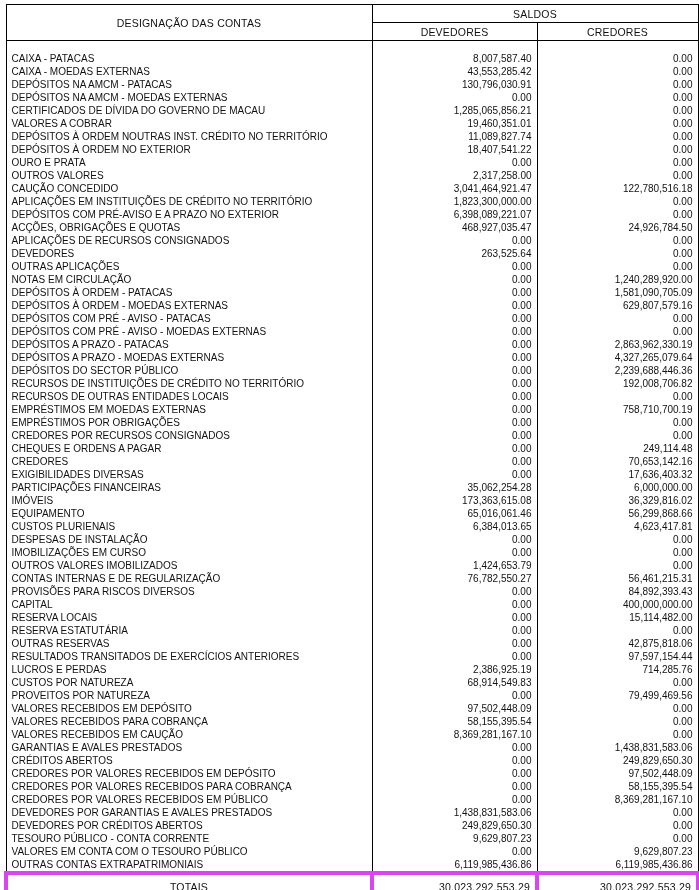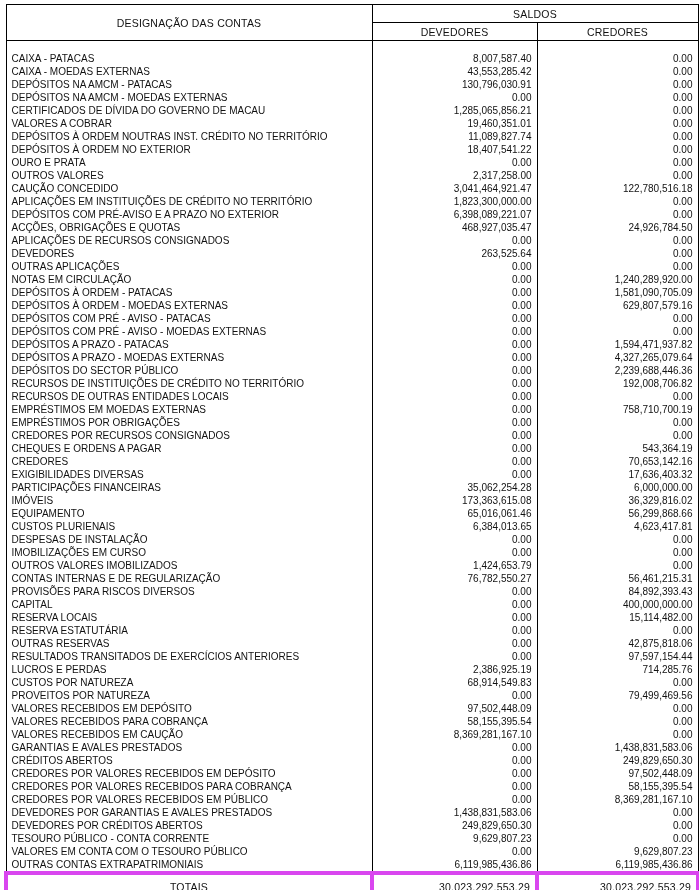--- a/index.html
+++ b/index.html
@@ -197,21 +197,21 @@
     <td class="num">0.00</td>
   </tr>
         <tr>
     <td class="name">DEPÓSITOS COM PRÉ - AVISO - MOEDAS EXTERNAS</td>
     <td class="num">0.00</td>
     <td class="num">0.00</td>
   </tr>
         <tr>
     <td class="name">DEPÓSITOS A PRAZO - PATACAS</td>
     <td class="num">0.00</td>
-    <td class="num">1,594,471,937.82</td>
+    <td class="num">2,863,962,330.19</td>
   </tr>
         <tr>
     <td class="name">DEPÓSITOS A PRAZO - MOEDAS EXTERNAS</td>
     <td class="num">0.00</td>
     <td class="num">4,327,265,079.64</td>
   </tr>
         <tr>
     <td class="name">DEPÓSITOS DO SECTOR PÚBLICO</td>
     <td class="num">0.00</td>
     <td class="num">2,239,688,446.36</td>
@@ -237,21 +237,21 @@
     <td class="num">0.00</td>
   </tr>
         <tr>
     <td class="name">CREDORES POR RECURSOS CONSIGNADOS</td>
     <td class="num">0.00</td>
     <td class="num">0.00</td>
   </tr>
         <tr>
     <td class="name">CHEQUES E ORDENS A PAGAR</td>
     <td class="num">0.00</td>
-    <td class="num">543,364.19</td>
+    <td class="num">249,114.48</td>
   </tr>
         <tr>
     <td class="name">CREDORES</td>
     <td class="num">0.00</td>
     <td class="num">70,653,142.16</td>
   </tr>
         <tr>
     <td class="name">EXIGIBILIDADES DIVERSAS</td>
     <td class="num">0.00</td>
     <td class="num">17,636,403.32</td>

